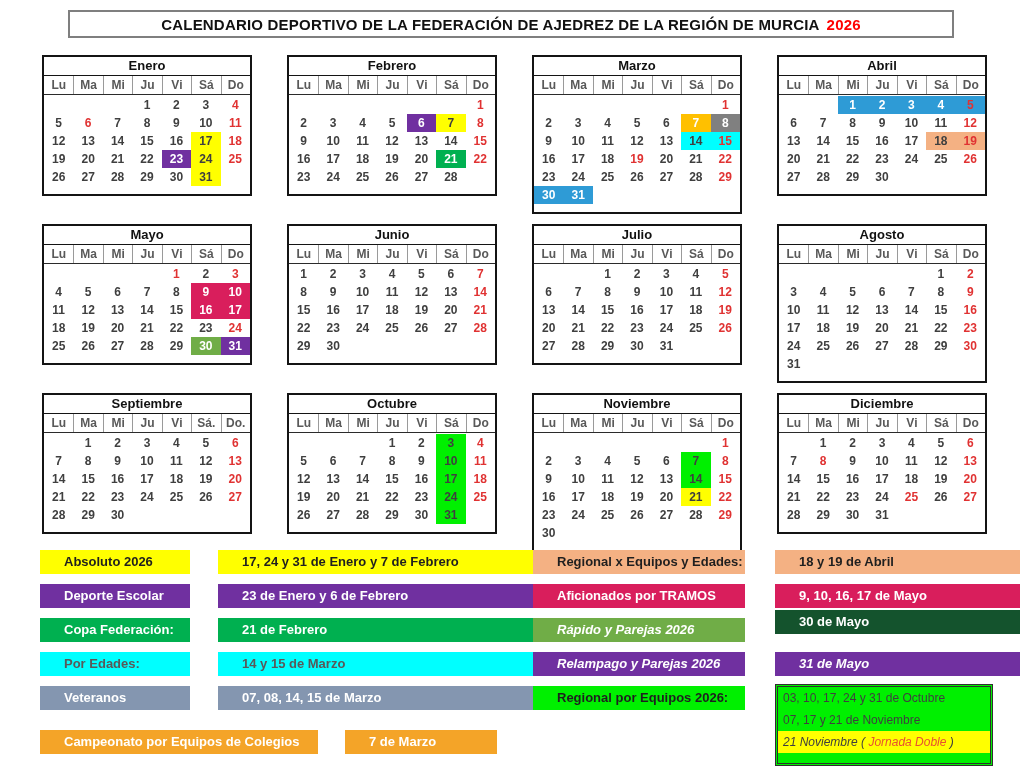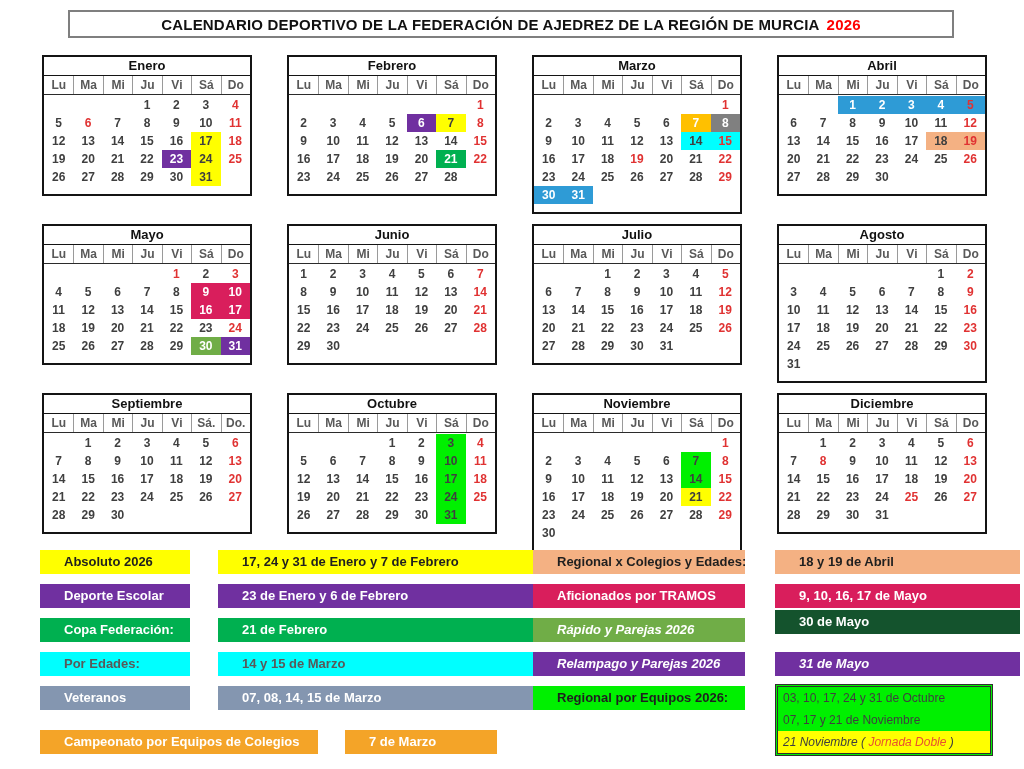--- a/index.html
+++ b/index.html
@@ -50,21 +50,21 @@
     position:absolute;height:24px;line-height:24px;font-size:13px;font-weight:bold;
     padding-left:24px;box-sizing:border-box;white-space:nowrap;overflow:hidden;
   }
   .lab-l{left:40px;width:150px;}
   .val-l{left:218px;width:322px;}
   .lab-r{left:533px;width:212px;}
   .val-r{left:775px;width:245px;}
   .bot-lab{left:40px;width:278px;top:180px;}
   .bot-val{left:345px;width:152px;top:180px;}
   .green-box{
-    position:absolute;left:775px;top:134px;width:218px;height:72px;
+    position:absolute;left:775px;top:134px;width:218px;height:82px;
     border:3px double #2f2f2f;box-sizing:border-box;
   }
   .gb-line{height:22px;line-height:22px;font-size:12px;padding-left:5px;
     color:#3f3f3f;white-space:nowrap;}
   .gb-hl{font-style:italic;}
   .jd{font-style:italic;}
 </style>
 </head>
 <body>
 
@@ -694,21 +694,21 @@
 <div class="lbar lab-l" style="background: rgb(255, 255, 0); color: rgb(31, 31, 31); top: 0px;">Absoluto 2026</div>
     <div class="lbar val-l" style="background: rgb(255, 255, 0); color: rgb(31, 31, 31); top: 0px;">17, 24 y 31 de Enero y 7 de Febrero</div>
     <div class="lbar lab-l" style="background: rgb(112, 48, 160); color: rgb(255, 255, 255); top: 34px;">Deporte Escolar</div>
     <div class="lbar val-l" style="background: rgb(112, 48, 160); color: rgb(255, 255, 255); top: 34px;">23 de Enero y 6 de Febrero</div>
     <div class="lbar lab-l" style="background: rgb(0, 176, 80); color: rgb(255, 255, 255); top: 68px;">Copa Federación:</div>
     <div class="lbar val-l" style="background: rgb(0, 176, 80); color: rgb(255, 255, 255); top: 68px;">21 de Febrero</div>
     <div class="lbar lab-l" style="background: rgb(0, 255, 255); color: rgb(89, 89, 89); top: 102px;">Por Edades:</div>
     <div class="lbar val-l" style="background: rgb(0, 255, 255); color: rgb(89, 89, 89); top: 102px;">14 y 15 de Marzo</div>
     <div class="lbar lab-l" style="background: rgb(132, 150, 176); color: rgb(255, 255, 255); top: 136px;">Veteranos</div>
     <div class="lbar val-l" style="background: rgb(132, 150, 176); color: rgb(255, 255, 255); top: 136px;">07, 08, 14, 15 de Marzo</div>
-    <div class="lbar lab-r" style="background: rgb(244, 177, 131); color: rgb(31, 31, 31); top: 0px;">Regional x Colegios y Edades:</div>
+    <div class="lbar lab-r" style="background: rgb(244, 177, 131); color: rgb(31, 31, 31); top: 0px;">Regional x Equipos y Edades:</div>
     <div class="lbar val-r" style="background: rgb(244, 177, 131); color: rgb(31, 31, 31); top: 0px;">18 y 19 de Abril</div>
     <div class="lbar lab-r" style="background: rgb(217, 30, 92); color: rgb(255, 255, 255); top: 34px;">Aficionados por TRAMOS</div>
     <div class="lbar val-r" style="background: rgb(217, 30, 92); color: rgb(255, 255, 255); top: 34px;">9, 10, 16, 17 de Mayo</div>
     <div class="lbar lab-r" style="background: rgb(112, 173, 71); color: rgb(255, 255, 255); font-style: italic; top: 68px;">Rápido y Parejas 2026</div>
     <div class="lbar val-r" style="background: #14532d; color: rgb(255, 255, 255); top: 60px;">30 de Mayo</div>
     <div class="lbar lab-r" style="background: rgb(112, 48, 160); color: rgb(255, 255, 255); font-style: italic; top: 102px;">Relampago y Parejas 2026</div>
     <div class="lbar val-r" style="background: rgb(112, 48, 160); color: rgb(255, 255, 255); font-style: italic; top: 102px;">31 de Mayo</div>
     <div class="lbar lab-r" style="background: rgb(0, 240, 0); color: rgb(31, 31, 31); top: 136px;">Regional por Equipos 2026:</div>
     <div class="lbar bot-lab" style="background: rgb(244, 164, 40); color: rgb(255, 255, 255); top: 180px;">Campeonato por Equipos de Colegios</div>
     <div class="lbar bot-val" style="background: rgb(244, 164, 40); color: rgb(255, 255, 255); top: 180px;">7 de Marzo</div>

